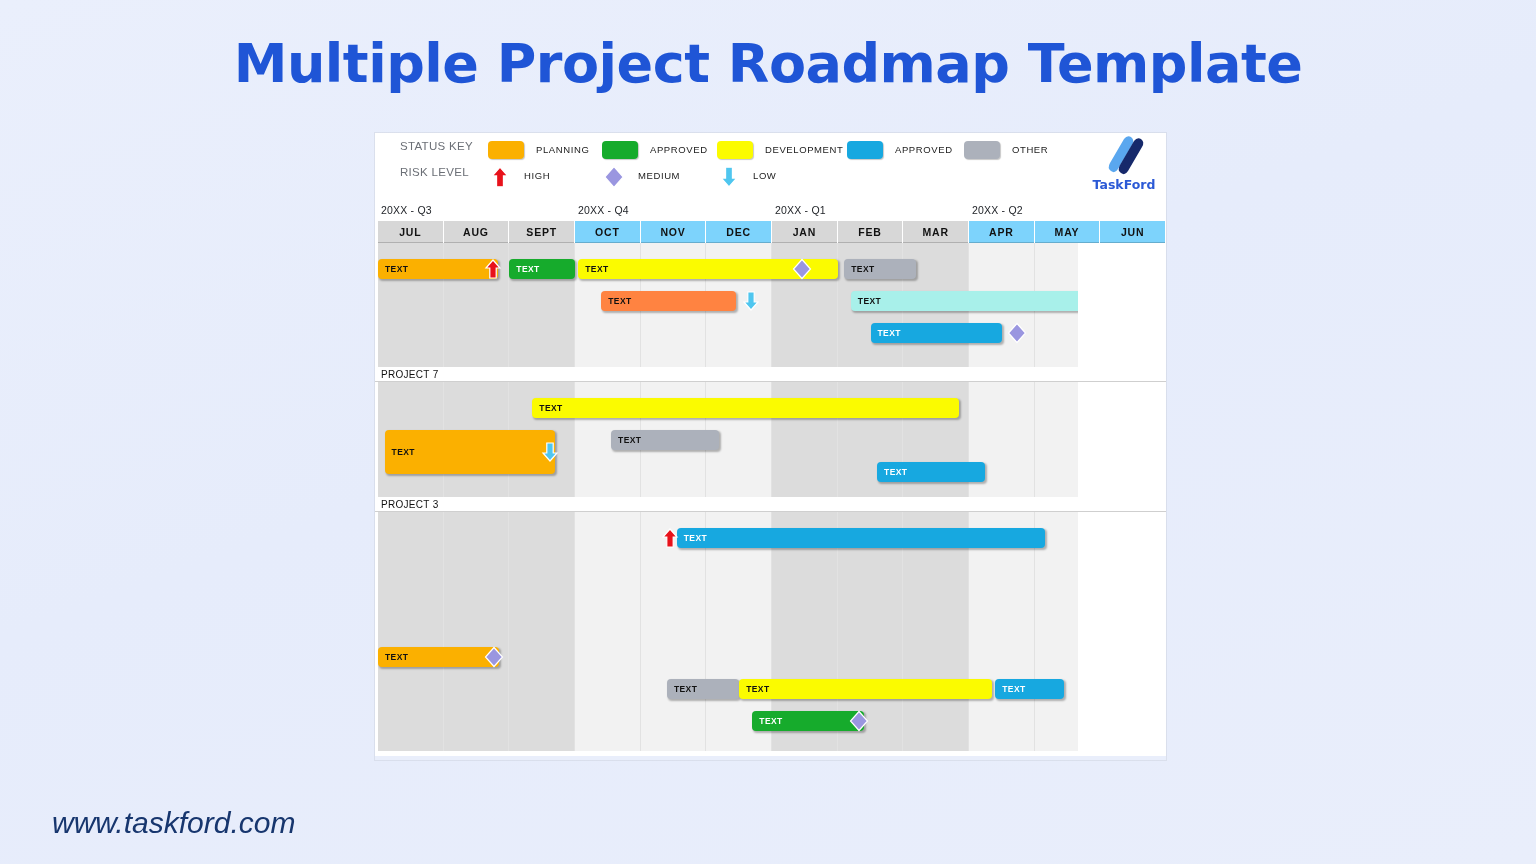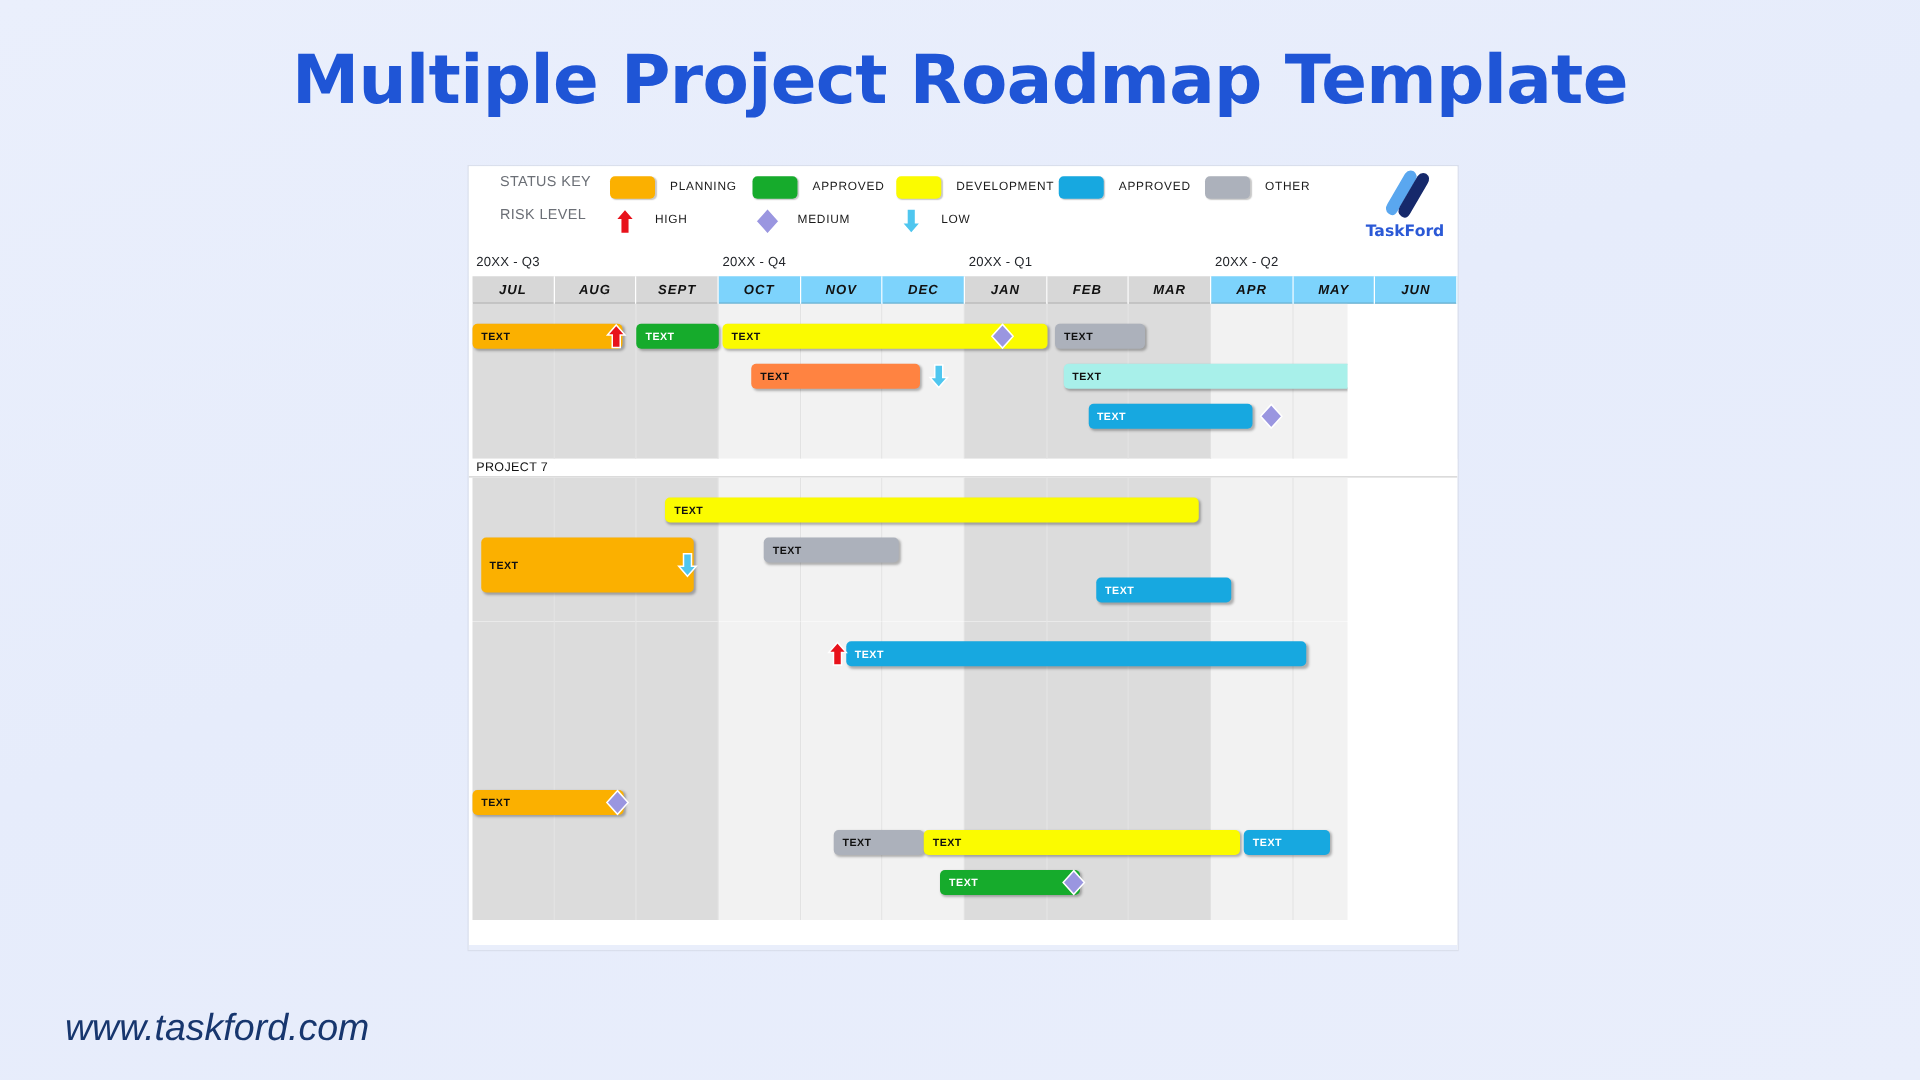--- a/index.html
+++ b/index.html
@@ -86,21 +86,20 @@
 
   
   .months{ position:relative; height:22px; }
   .month-cell{
     position:absolute; top:0; height:22px;
     border-right:1px solid #fff;
     display:flex; align-items:center; justify-content:center;
     font-size:10.5px; font-weight:bold; letter-spacing:0.8px;
     color:#111; font-family:"Liberation Sans", sans-serif;
     box-shadow:inset 0 -1px 0 rgba(0,0,0,0.18);
-    font-style:italic;
   }
   .month-cell.dark{ background:#d7d7d7; }
   .month-cell.light{ background:#7dd3fc; }
 
   
   .proj-title{
     height:15px; background:#fff;
     font-size:10px; color:#111; letter-spacing:0.3px;
     padding-left:6px; line-height:15px;
     font-family:"Liberation Sans", sans-serif;
@@ -312,20 +311,21 @@
             <path d="M11 20 L18 12 H14.2 V2 H7.8 V12 H4 Z" fill="#4fc6ef" stroke="#ffffff" stroke-width="1.2"></path>
           </svg>
         </div>
         <div class="bar" style="left: 236.117px; top: 48px; width: 108.35px; height: 20px; background: rgb(172, 177, 187);">
           <span class="t">TEXT</span>
         </div>
         <div class="bar white-text" style="left: 502.067px; top: 80px; width: 108.35px; height: 20px; background: rgb(23, 168, 224);">
           <span class="t">TEXT</span>
         </div>
       </div>
+      <div class="proj-title">PROJECT 3</div>
       <div class="proj-grid" style="height: 119px;">
         <div class="col dark" style="left: 3px; width: 65.6667px;"></div>
         <div class="col dark" style="left: 68.6667px; width: 65.6667px;"></div>
         <div class="col dark" style="left: 134.333px; width: 65.6667px;"></div>
         <div class="col light" style="left: 200px; width: 65.6667px;"></div>
         <div class="col light" style="left: 265.667px; width: 65.6667px;"></div>
         <div class="col light" style="left: 331.333px; width: 65.6667px;"></div>
         <div class="col dark" style="left: 397px; width: 65.6667px;"></div>
         <div class="col dark" style="left: 462.667px; width: 65.6667px;"></div>
         <div class="col dark" style="left: 528.333px; width: 65.6667px;"></div>

